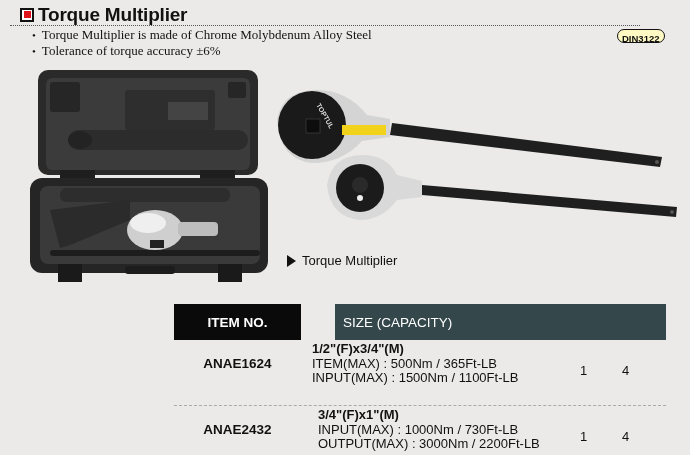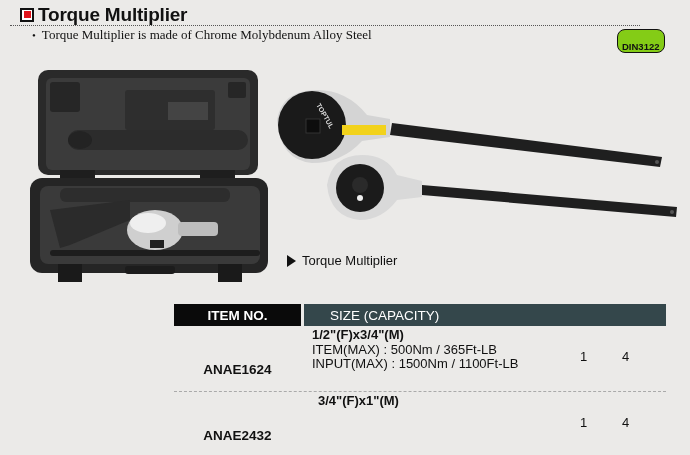--- a/index.html
+++ b/index.html
@@ -18,54 +18,55 @@
   .title-icon {
     width: 14px; height: 14px; border: 2px solid #111; background: #fff;
     display: flex; align-items: center; justify-content: center; margin-right: 4px; margin-left: 10px;
   }
   .title-icon span { width: 7px; height: 7px; background: #e0131b; display: block; }
   .title-text { font-size: 19px; font-weight: bold; letter-spacing: -0.2px; }
   .bullets { position: absolute; left: 32px; top: 27px; font-size: 13px; line-height: 15px; font-family: Liberation Serif, serif; }
   .bullets li { list-style: none; }
   .bullets li::before { content: "•"; margin-right: 6px; font-size: 11px; }
   .din-badge {
-    position: absolute; left: 617px; top: 29px; height: 14px; padding: 11px 4px;
+    position: absolute; left: 617px; top: 29px; height: 14px; padding: 3px 4px;
     border: 1.5px solid #111; border-radius: 8px; font-size: 9.5px; font-weight: bold;
-    line-height: 11px; background: #84cc16;
+    line-height: 11px; background: #fef9c3;
   }
   .photo-case { position: absolute; left: 30px; top: 70px; width: 240px; height: 215px; }
   .photo-tools { position: absolute; left: 272px; top: 85px; width: 410px; height: 160px; }
   .caption { position: absolute; left: 287px; top: 253px; font-size: 13px; display: flex; align-items: center; }
   .caption .tri { width: 0; height: 0; border-left: 9px solid #111; border-top: 6px solid transparent; border-bottom: 6px solid transparent; margin-right: 6px; }
 
   .table { position: absolute; left: 174px; top: 304px; width: 492px; }
-  .thead { display: flex; height: 22px; }
+  .thead { display: flex; height: 36px; gap: 31px; }
   .th-item { width: 127px; background: #0a0a0a; color: #fff; font-weight: bold; font-size: 13.5px; display: flex; align-items: center; justify-content: center; }
-  .th-size { flex: 1; margin-left: 3px; background: #34474b; color: #fff; font-size: 13.5px; display: flex; align-items: center; padding-left: 26px; position: relative; }
+  .th-size { flex: 1; margin-left: 3px; background: #34474b; color: #fff; font-size: 13.5px; display: flex; align-items: center; padding-left: 8px; position: relative; }
   .row { display: flex; height: 66px; border-bottom: 1px dashed #aaa; position: relative; }
   .row:last-of-type { border-bottom: none; gap: 6px; }
-  .c-item { width: 127px; text-align: center; font-weight: bold; font-size: 13.5px; padding-top: 16px; margin-top: 20px; }
+  .c-item { width: 127px; text-align: center; font-weight: bold; font-size: 13.5px; padding-top: 16px; }
   .c-size { padding-left: 11px; padding-top: 2px; font-size: 13px; line-height: 14.5px; }
   .c-size .sz { font-weight: bold; }
   .c-q1, .c-q2 { position: absolute; top: 23px; font-size: 13px; }
   .c-q1 { left: 406px; }
   .c-q2 { left: 448px; }
 </style>
 </head>
 <body>
 
 <div class="title-row">
   <div class="title-icon">
       <span></span>
     </div>
   <span class="title-text">Torque Multiplier</span>
 </div>
 
 <ul class="bullets">
   <li>Torque Multiplier is made of Chrome Molybdenum Alloy Steel</li>
+  <li>Tolerance of torque accuracy ±6%</li>
 </ul>
 
 <div class="din-badge">DIN3122</div>
 
 <svg class="photo-case" viewBox="0 0 240 215">
 
   <rect x="8" y="0" width="220" height="105" rx="10" fill="#2a2a2a"></rect>
   <rect x="16" y="8" width="204" height="92" rx="6" fill="#3b3b3b"></rect>
   <rect x="20" y="12" width="30" height="30" rx="3" fill="#262626"></rect>
   <rect x="198" y="12" width="18" height="16" rx="2" fill="#262626"></rect>
@@ -135,18 +136,20 @@
       <div>INPUT(MAX) : 1500Nm / 1100Ft-LB</div>
     </div>
     <div class="c-q1">1</div>
     <div class="c-q2">4</div>
   </div>
 
   <div class="row" style="height:60px">
     <div class="c-item">ANAE2432</div>
     <div class="c-size">
       <div class="sz">3/4"(F)x1"(M)</div>
+      <div>INPUT(MAX) : 1000Nm / 730Ft-LB</div>
+      <div>OUTPUT(MAX) : 3000Nm / 2200Ft-LB</div>
     </div>
     <div class="c-q1">1</div>
     <div class="c-q2">4</div>
   </div>
 
 </div>
 
 </body></html>

